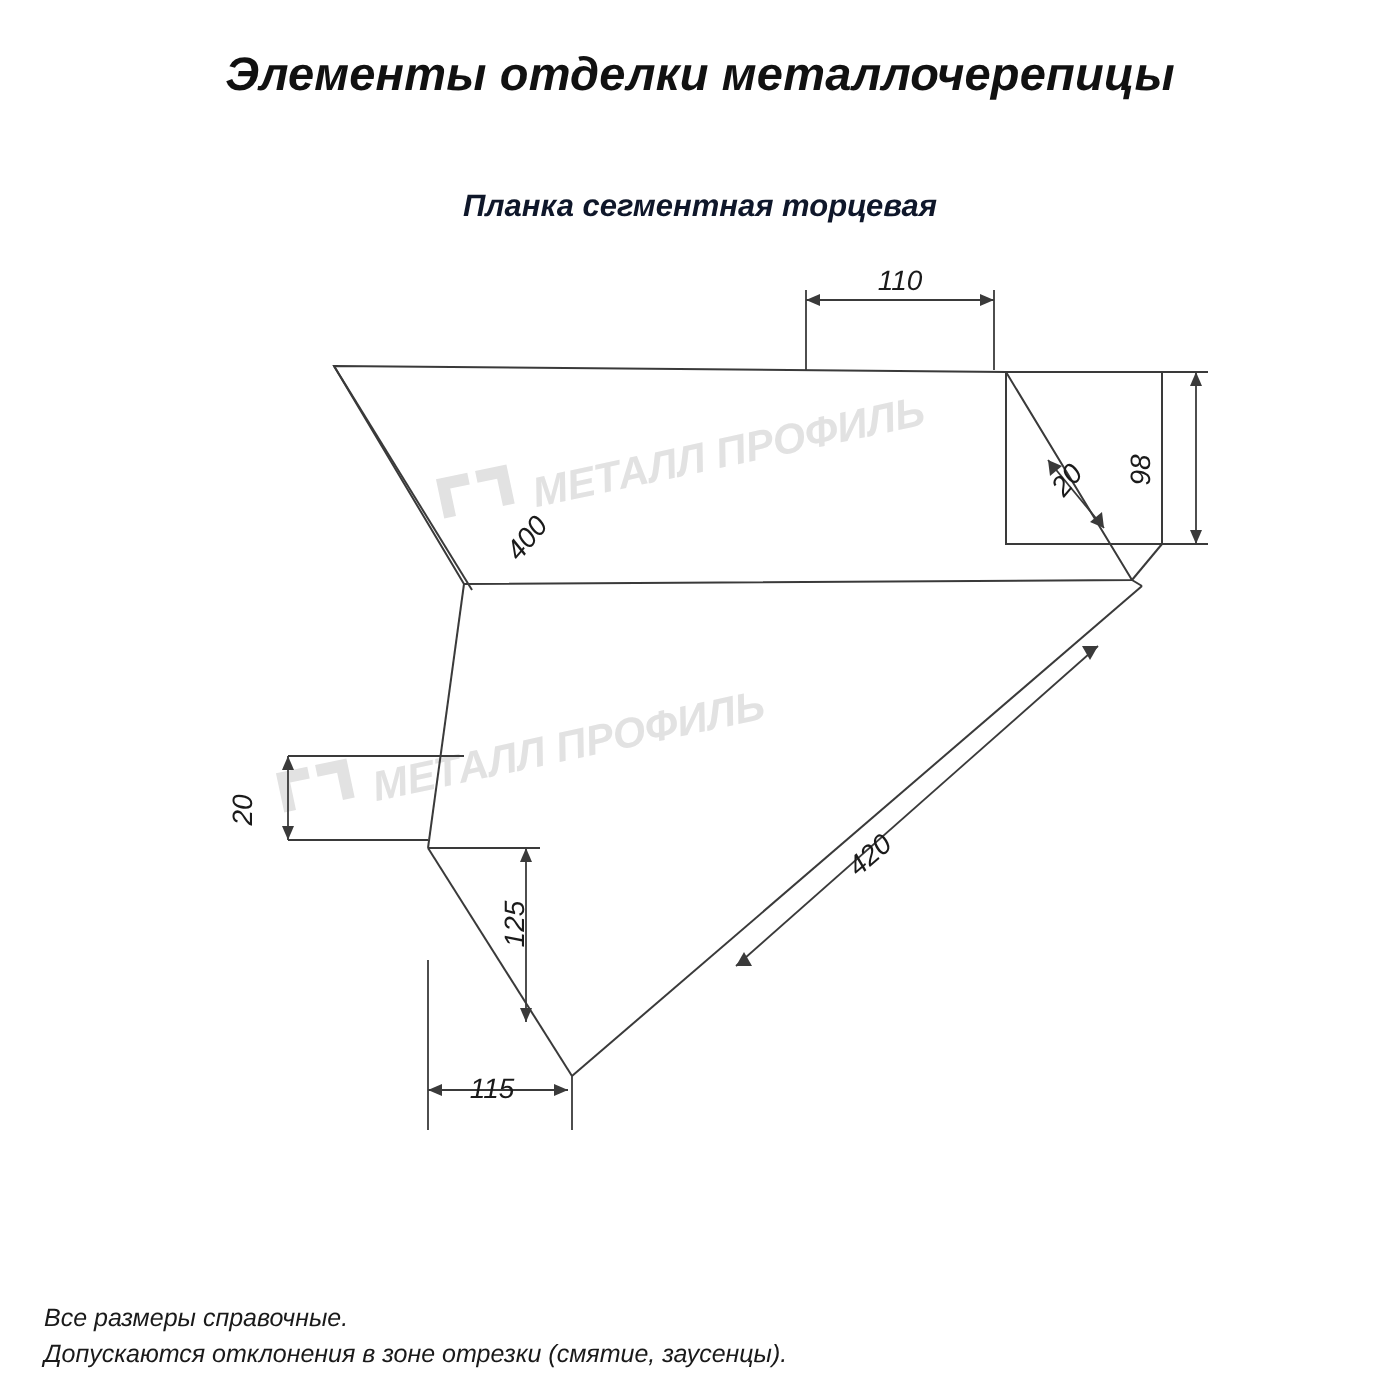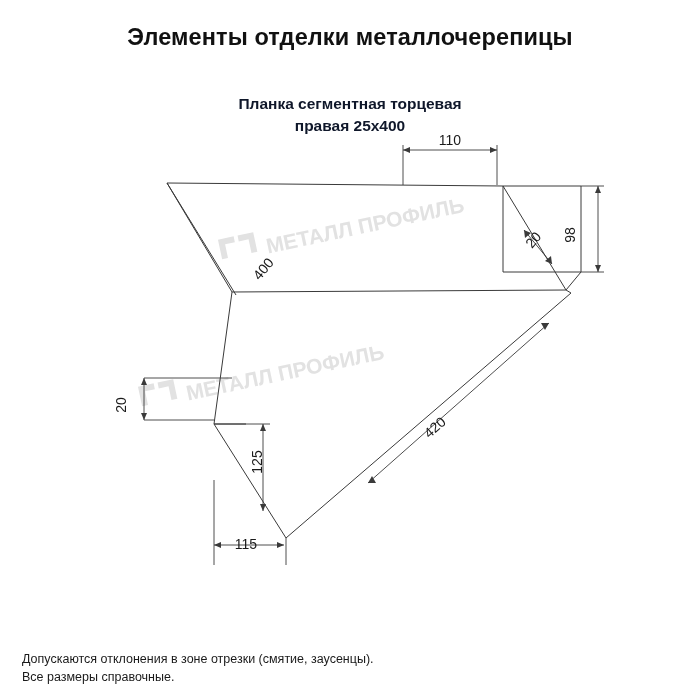--- a/index.html
+++ b/index.html
@@ -12,20 +12,21 @@
     background: #ffffff;
     font-family: "Liberation Sans", sans-serif;
     color: #1a1a1a;
     position: relative;
     overflow: hidden;
   }
   .page {
     position: relative;
     width: 700px;
     height: 700px;
+    font-style: italic;
   }
   .title {
     position: absolute;
     top: 24px;
     left: 0;
     width: 700px;
     text-align: center;
     font-size: 23.5px;
     font-weight: bold;
     letter-spacing: 0.1px;
@@ -76,21 +77,20 @@
 </style>
 </head>
 <body>
 
 <div class="page">
 
   <div class="title">Элементы отделки металлочерепицы</div>
 
   <div class="subtitle">
     <div>Планка сегментная торцевая</div>
-    <div>правая 25х400</div>
   </div>
 
   <svg class="drawing" viewBox="0 0 700 700">
 
     <g class="wm">
       <g transform="translate(228,258) rotate(-12)">
         <path d="M0,-14 l10,0 l0,-6 l-16,0 l0,20 l6,0 z M14,-14 l10,0 l0,14 l6,0 l0,-20 l-16,0 z" fill="#e2e2e2"></path>
         <text x="40" y="4">МЕТАЛЛ ПРОФИЛЬ</text>
       </g>
       <g transform="translate(148,405) rotate(-12)">
@@ -192,17 +192,17 @@
       <text x="267" y="272" text-anchor="middle" transform="rotate(-50 267 272)">400</text>
       <text x="126" y="405" text-anchor="middle" transform="rotate(-90 126 405)">20</text>
       <text x="262" y="462" text-anchor="middle" transform="rotate(-90 262 462)">125</text>
       <text x="246" y="549" text-anchor="middle">115</text>
       <text x="438" y="431" text-anchor="middle" transform="rotate(-41 438 431)">420</text>
     </g>
 
   </svg>
 
   <div class="footnotes">
+    <div>Все размеры справочные.</div>
     <div>Допускаются отклонения в зоне отрезки (смятие, заусенцы).</div>
-    <div>Все размеры справочные.</div>
   </div>
 
 </div>
 
 </body></html>

